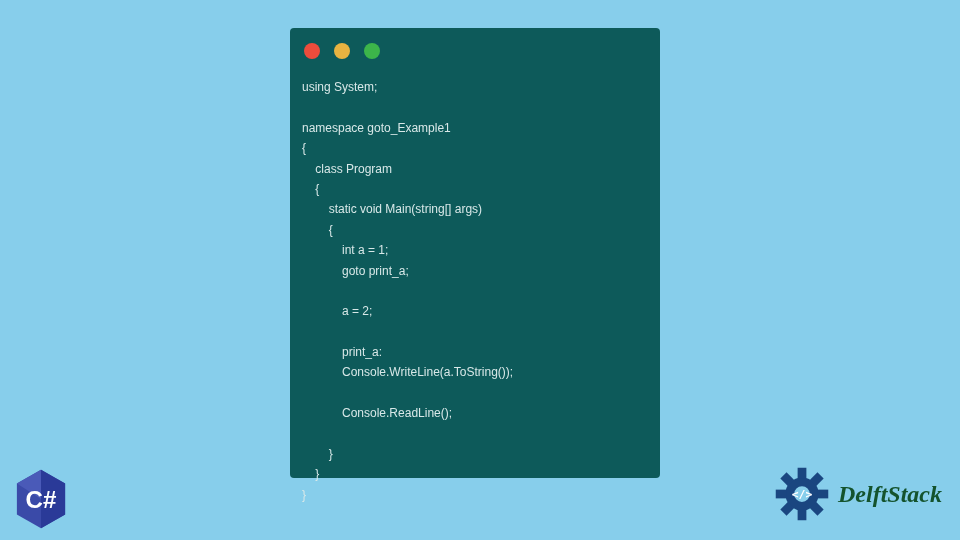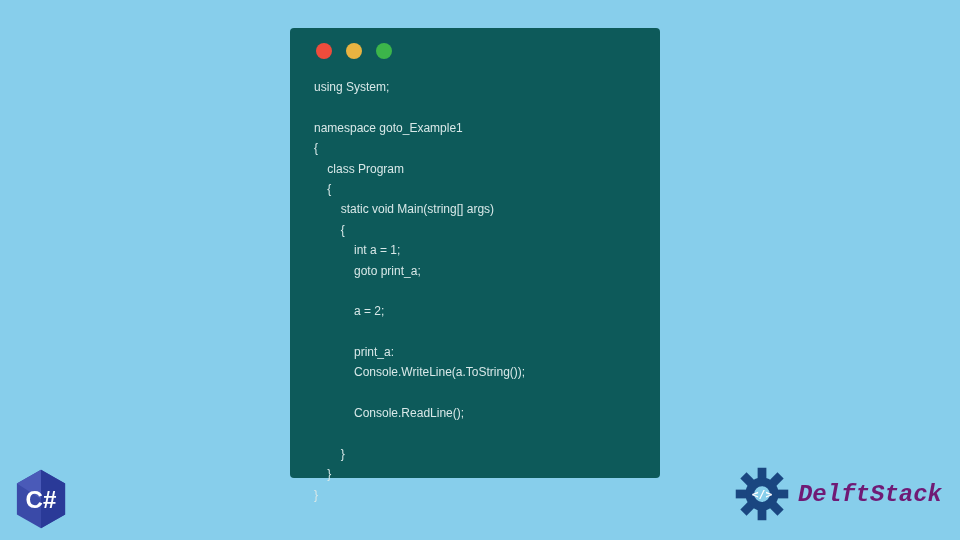--- a/index.html
+++ b/index.html
@@ -12,21 +12,21 @@
       overflow: hidden;
     }
     .code-window {
       position: absolute;
       left: 290px;
       top: 28px;
       width: 370px;
       height: 450px;
       background: #0d5a5a;
       border-radius: 4px;
-      padding: 15px 24px;
+      padding: 15px 12px;
     }
     .window-controls {
       display: flex;
       gap: 14px;
       margin-bottom: 18px;
       padding-left: 2px;
     }
     .window-dot {
       width: 16px;
       height: 16px;
@@ -57,23 +57,23 @@
       align-items: center;
       gap: 8px;
     }
     .delftstack-icon {
       width: 56px;
       height: 56px;
     }
     .delftstack-text {
       font-size: 24px;
       font-weight: 600;
-      color: #701a75;
+      color: #14532d;
       font-style: italic;
-      font-family: Liberation Mono, monospace;
+      font-family: Liberation Serif, serif;
     }
   </style>
 </head>
 <body>
 
 <div class="code-window">
   <div class="window-controls">
     <div class="window-dot dot-red"></div>
     <div class="window-dot dot-yellow"></div>
     <div class="window-dot dot-green"></div>

